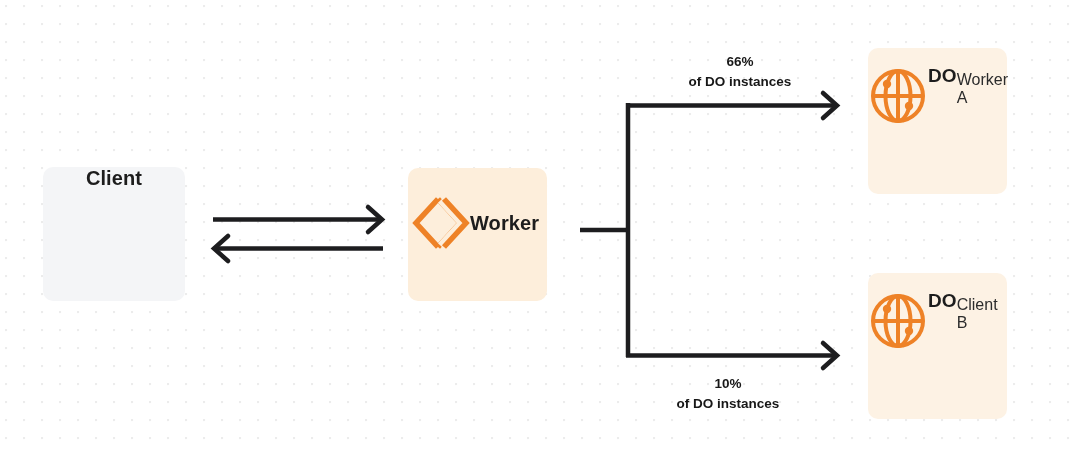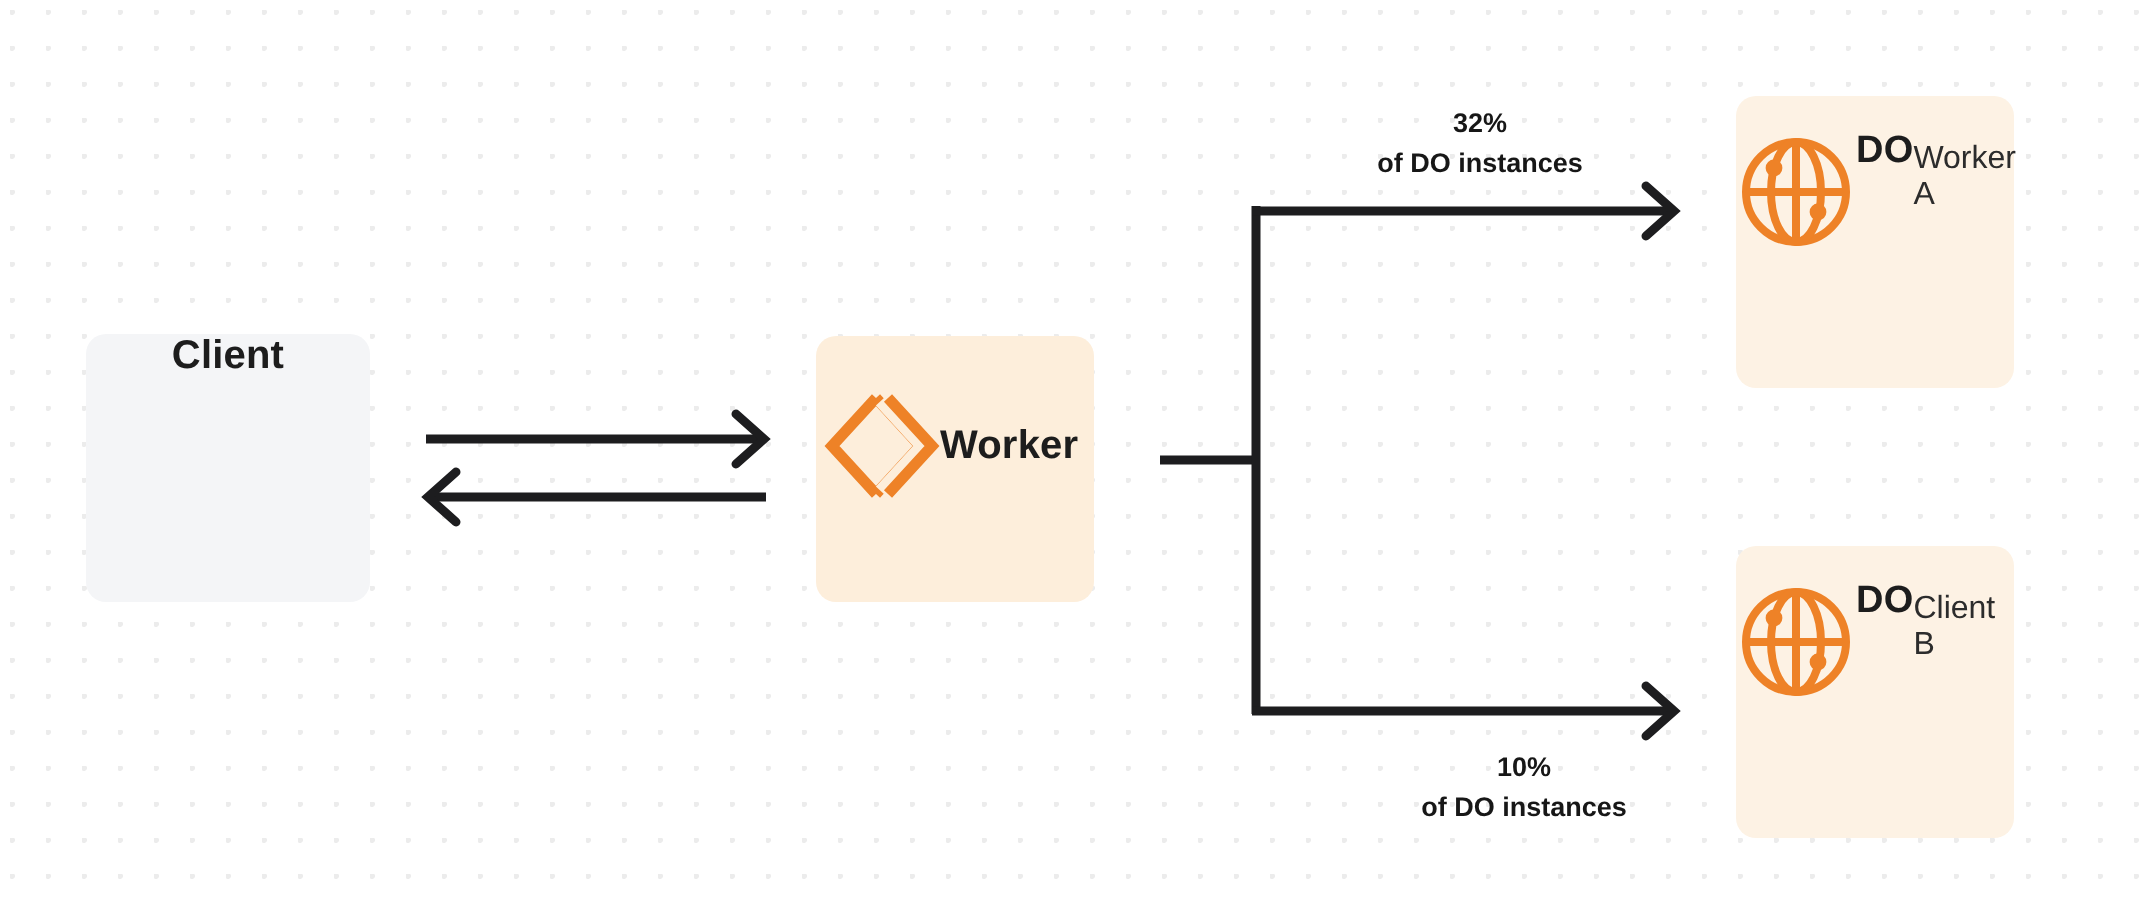--- a/index.html
+++ b/index.html
@@ -127,21 +127,21 @@
     white-space: nowrap;
   }
 
   .edge-label-top {
     left: 610px;
     top: 52px;
     width: 260px;
   }
 
   .edge-label-bottom {
-    left: 632px;
+    left: 598px;
     top: 374px;
     width: 260px;
   }
 </style>
 </head>
 <body>
 
 <div id="diagram">
 
   <svg class="svg-layer" viewBox="0 0 1072 452" width="1072" height="452" xmlns="http://www.w3.org/2000/svg">
@@ -218,21 +218,21 @@
         </g>
         <circle cx="19" cy="18" r="4.2" fill="#ee8227"></circle>
         <circle cx="41" cy="40" r="4.2" fill="#ee8227"></circle>
       </svg>
     </span>
     <span class="node-title">DO</span>
     <span class="node-subtitle">Client B</span>
   </div>
 
   <div class="edge-label edge-label-top">
-    <div>32%</div>
+    <div>66%</div>
     <div>of DO instances</div>
   </div>
 
   <div class="edge-label edge-label-bottom">
     <div>10%</div>
     <div>of DO instances</div>
   </div>
 
 </div>
 

